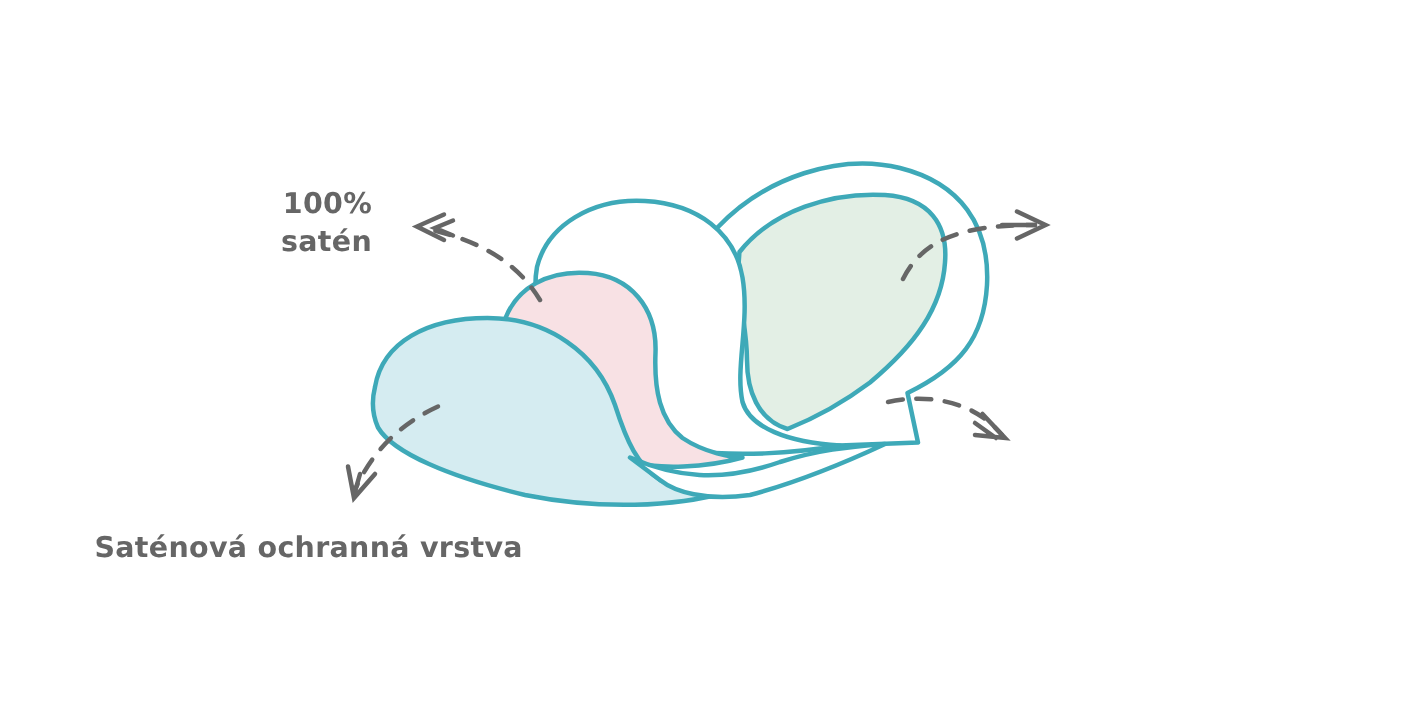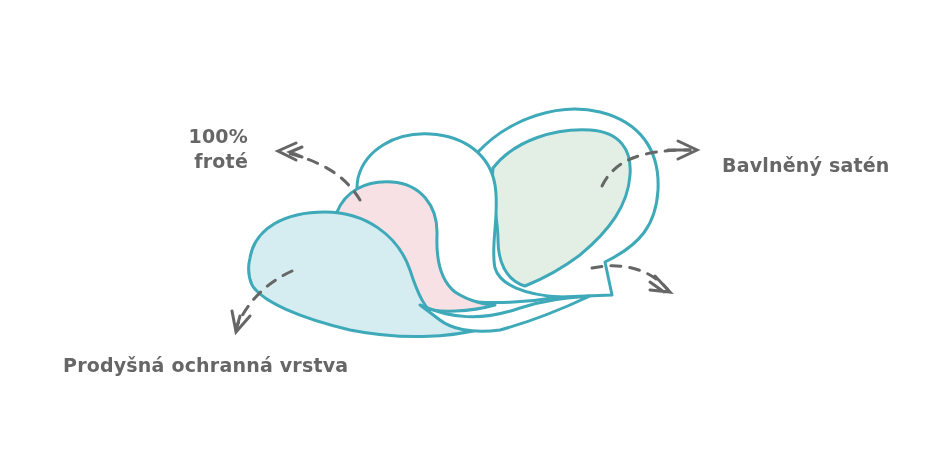--- a/index.html
+++ b/index.html
@@ -44,24 +44,21 @@
       <path stroke-dasharray="10 9" d="M592,268 C620,262 650,268 668,290"></path>
       <path d="M655,276 L670,292 L650,290 M650,282 L664,292"></path>
 
       <path stroke-dasharray="10 9" d="M292,271 C268,282 248,300 236,328"></path>
       <path d="M232,311 L236,332 L250,316 M240,316 L236,330"></path>
     </g>
   </svg>
 
   <div class="label right-align" id="lbl-terry">
     <div>100%</div>
-    <div>froté</div>
-  </div>
-
-  <div class="label" id="lbl-satin">
-    <div>Bavlněný satén</div>
+    <div>satén</div>
   </div>
 
 
+
   <div class="label" id="lbl-breath">
-    <div>Prodyšná ochranná vrstva</div>
+    <div>Saténová ochranná vrstva</div>
   </div>
 </div>
 
 </body></html>

